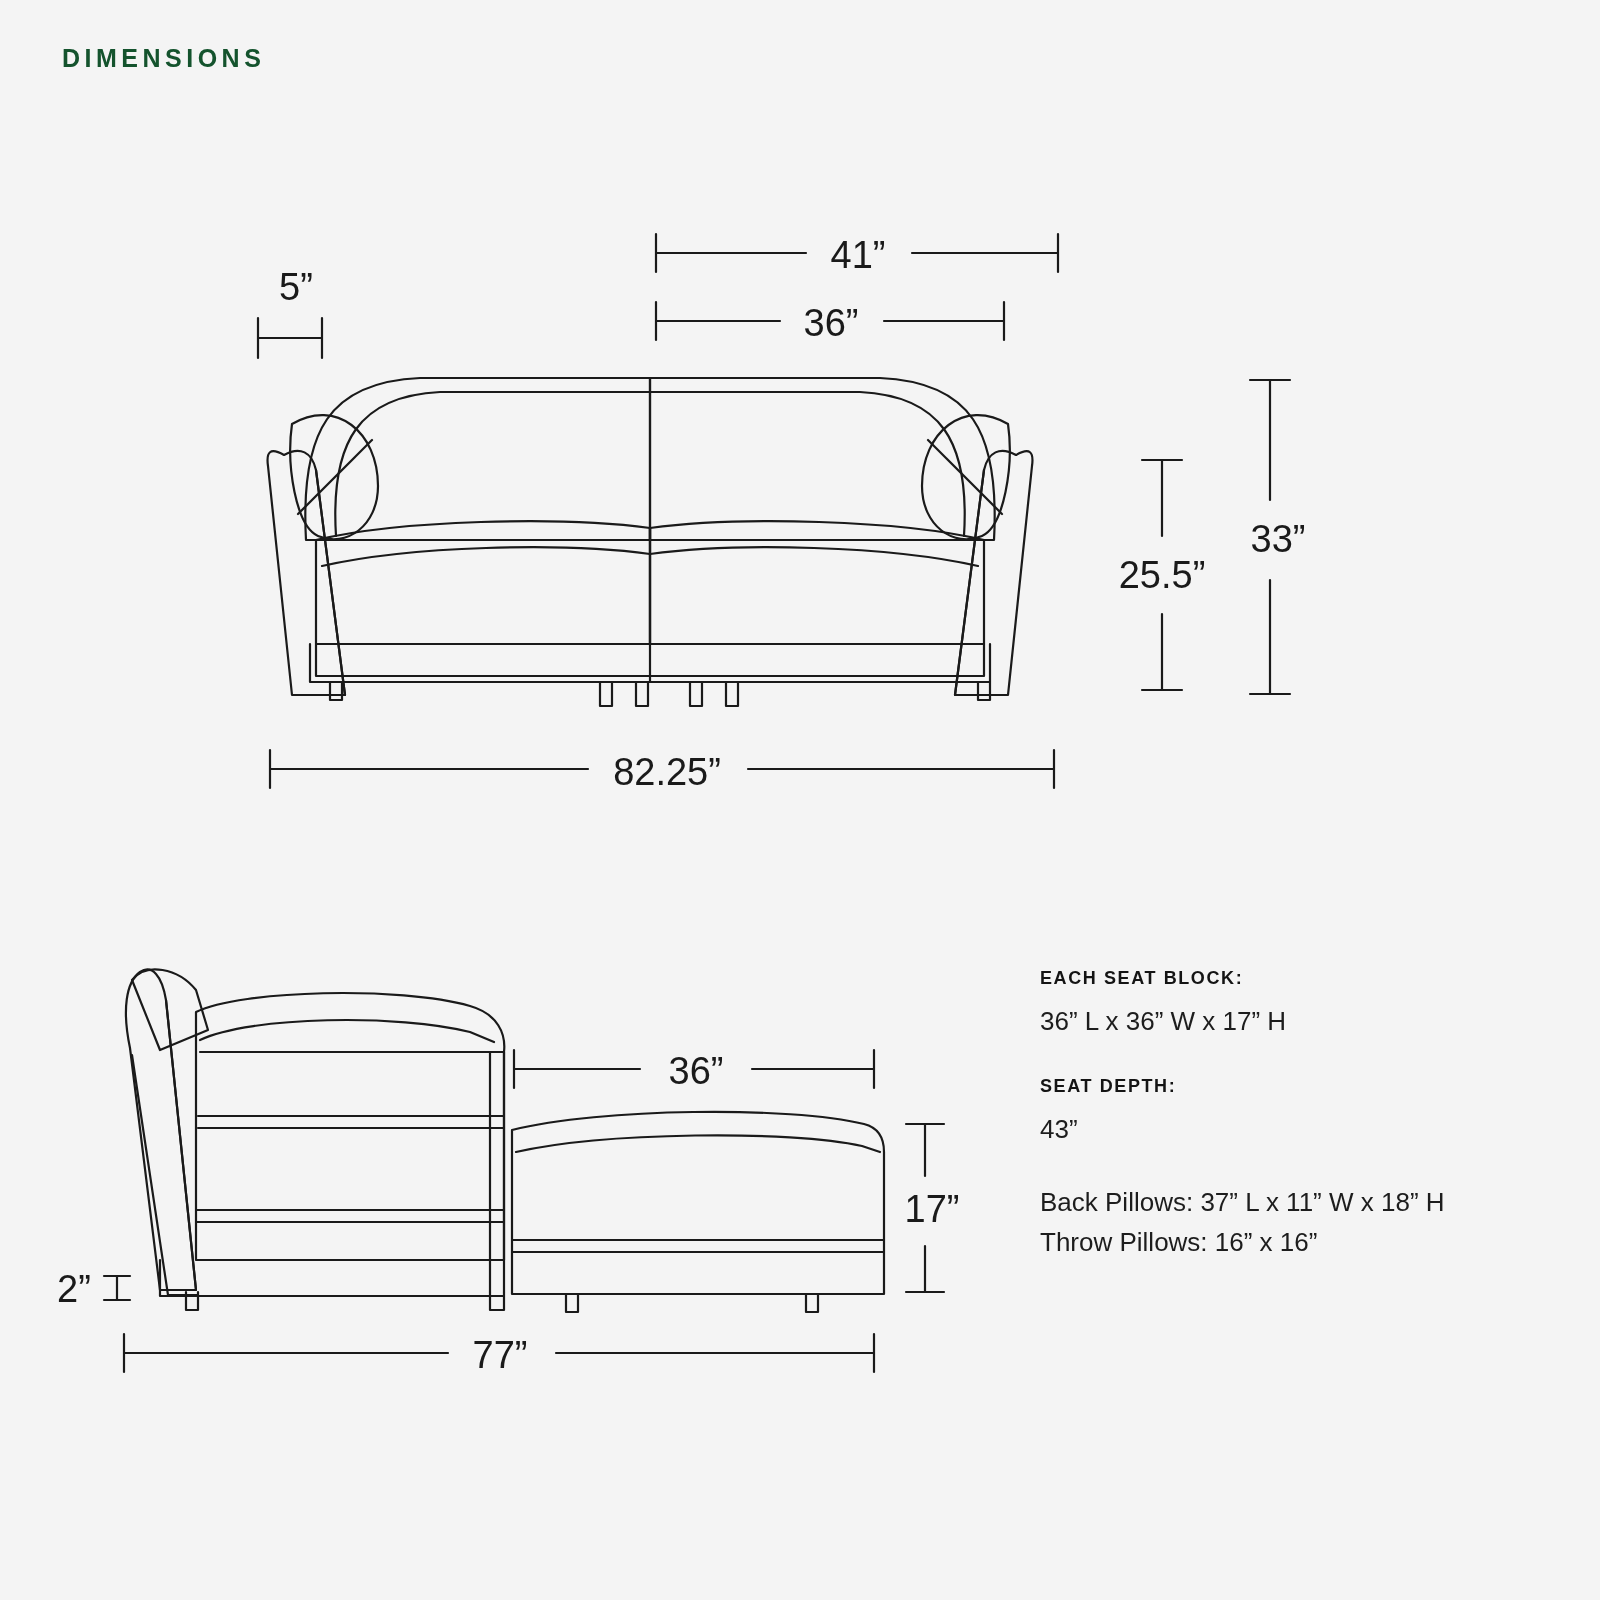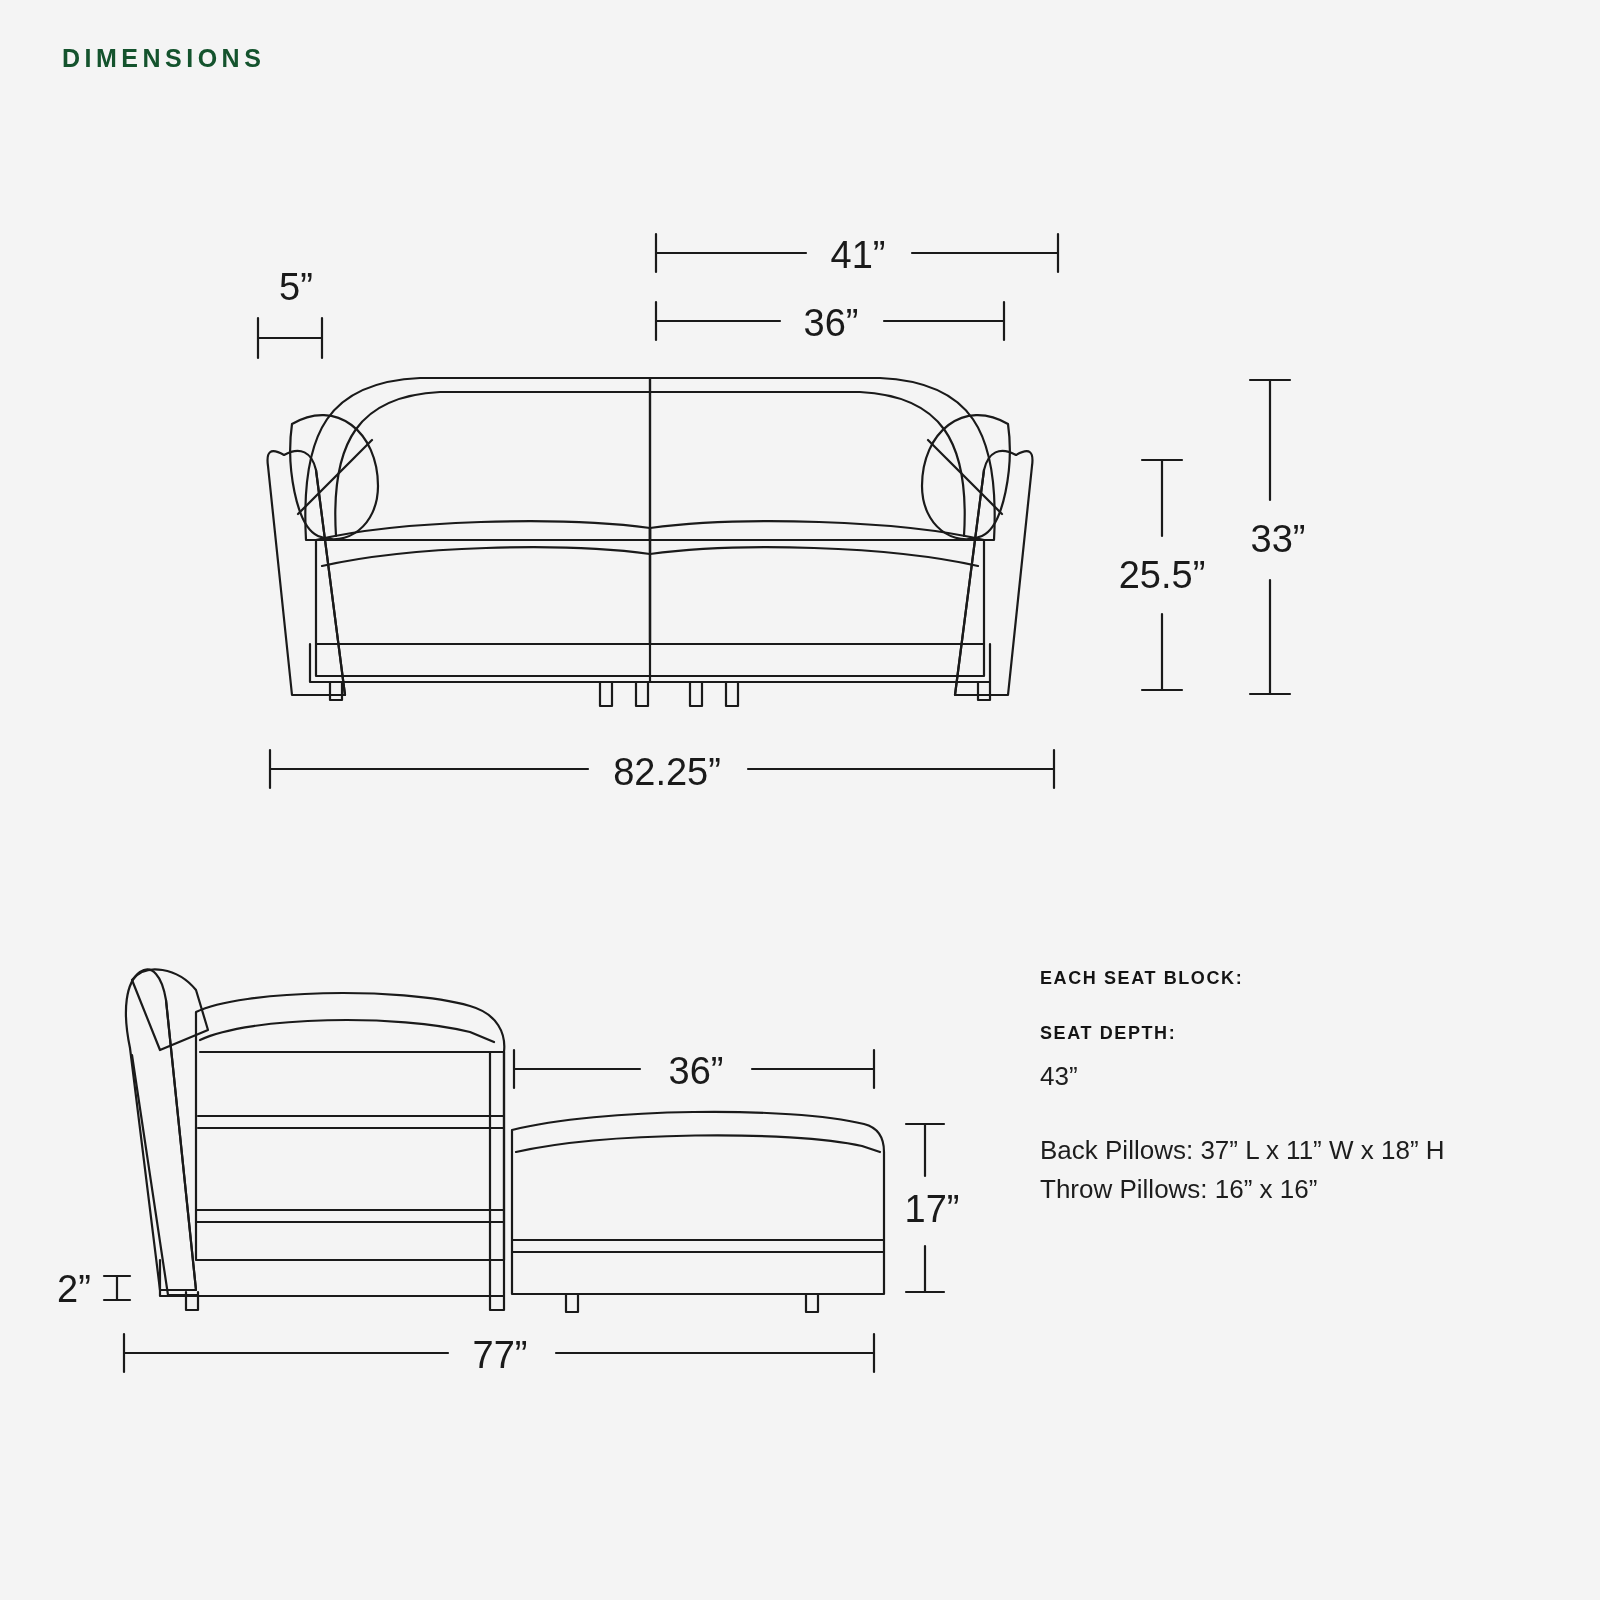--- a/index.html
+++ b/index.html
@@ -216,20 +216,21 @@
 
   <text class="dimtext" x="696" y="1084" text-anchor="middle">36”</text>
   <text class="dimtext" x="932" y="1222" text-anchor="middle">17”</text>
   <text class="dimtext" x="74" y="1302" text-anchor="middle">2”</text>
   <text class="dimtext" x="500" y="1368" text-anchor="middle">77”</text>
 </svg>
 
 <div class="specs">
   <div class="spec-group">
     <div class="spec-heading">EACH SEAT BLOCK:</div>
+    <div class="spec-line">36” L x 36” W x 17” H</div>
   </div>
   <div class="spec-group">
     <div class="spec-heading">SEAT DEPTH:</div>
     <div class="spec-line">43”</div>
   </div>
   <div class="spec-group">
     <div class="spec-line">Back Pillows: 37” L x 11” W x 18” H</div>
     <div class="spec-line">Throw Pillows: 16” x 16”</div>
   </div>
 </div>

